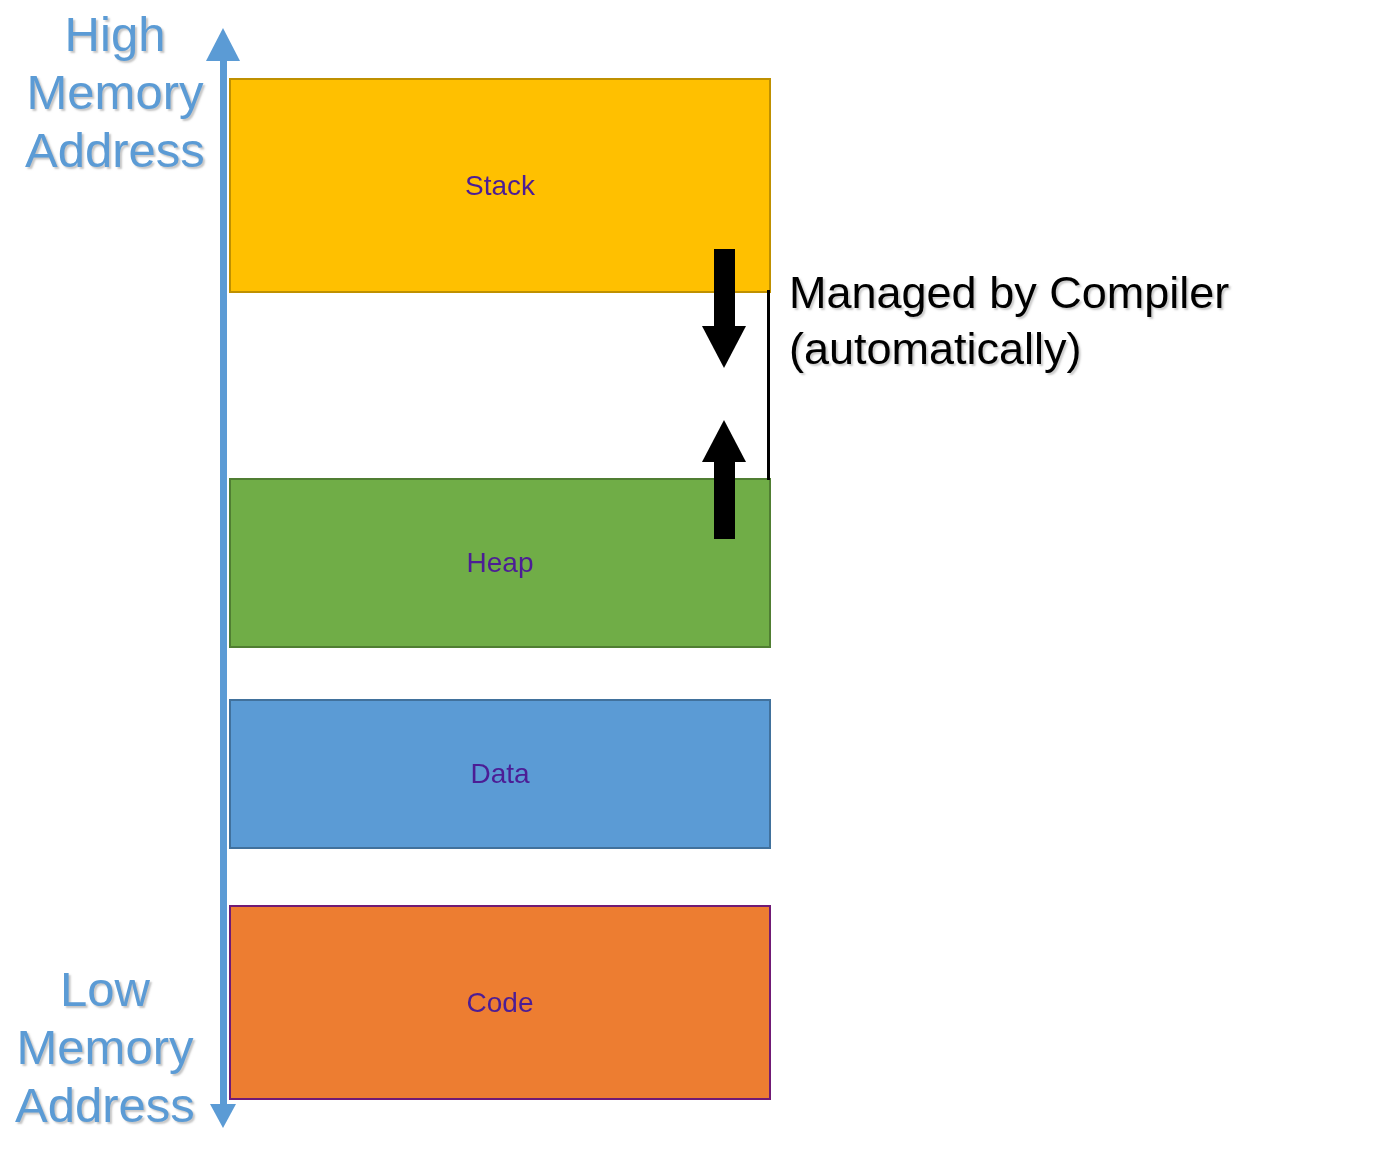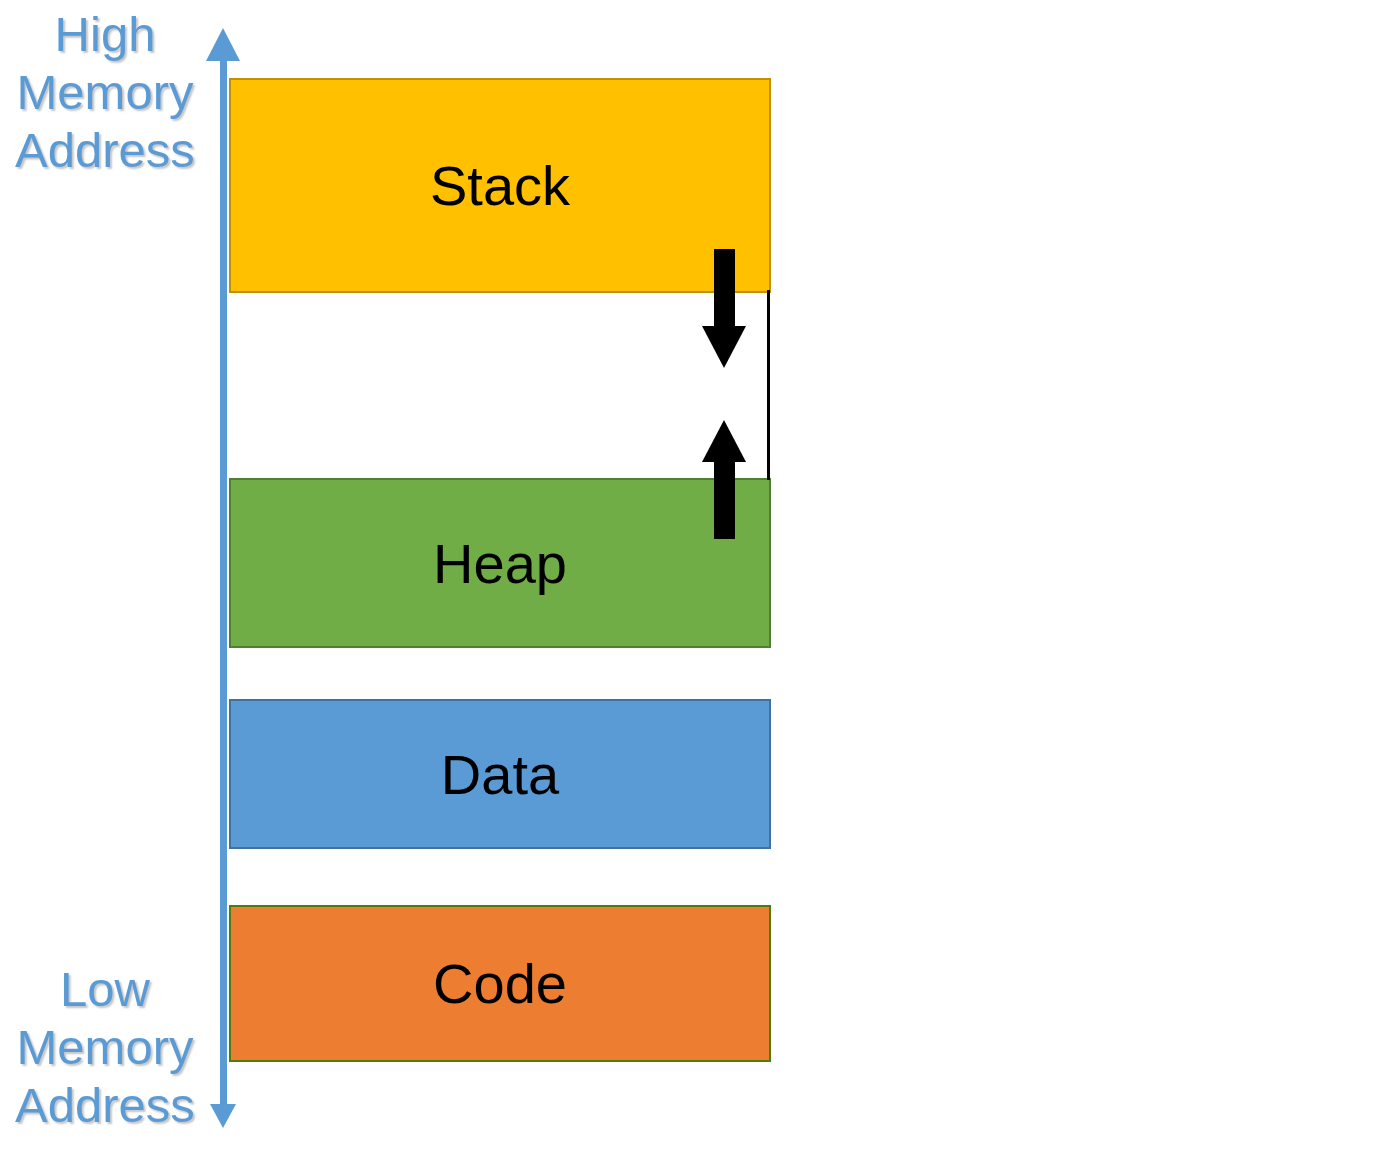--- a/index.html
+++ b/index.html
@@ -52,34 +52,34 @@
   .addr-label {
     position: absolute;
     width: 210px;
     text-align: center;
     color: #5B9BD5;
     font-size: 49px;
     line-height: 58px;
     text-shadow: 2px 2px 2px rgba(150,150,150,0.55);
     white-space: pre-line;
   }
-  #addr-high { left: 0px; top: 5px; }
+  #addr-high { left: 0px; top: 5px; padding-left: 10px; }
   #addr-low  { left: 0px; top: 960px; }
 
   
   .seg {
     position: absolute;
     left: 229px;
     width: 542px;
     box-sizing: border-box;
     display: flex;
     align-items: center;
     justify-content: center;
-    color: #000000;
-    font-size: 56px;
+    color: #4c1d95;
+    font-size: 28px;
   }
   #seg-stack {
     top: 78px;
     height: 215px;
     background: #FFC000;
     border: 2px solid #BF9000;
   }
   #seg-heap {
     top: 478px;
     height: 170px;
@@ -87,23 +87,23 @@
     border: 2px solid #507E32;
   }
   #seg-data {
     top: 699px;
     height: 150px;
     background: #5B9BD5;
     border: 2px solid #41719C;
   }
   #seg-code {
     top: 905px;
-    height: 157px;
+    height: 195px;
     background: #ED7D31;
-    border: 2px solid #4d7c0f;
+    border: 2px solid #701a75;
   }
   .seg-label {
     pointer-events: none;
   }
 
   
   .gap-border {
     position: absolute;
     left: 767px;
     top: 290px;
@@ -195,14 +195,16 @@
   </div>
 
   <div class="gap-border"></div>
 
   <div class="arrow-down-shaft"></div>
   <div class="arrow-down-head"></div>
 
   <div class="arrow-up-head"></div>
   <div class="arrow-up-shaft"></div>
 
+  <div class="annot" id="annot-compiler">Managed by Compiler
+(automatically)</div>
 
 </div>
 
 </body></html>

